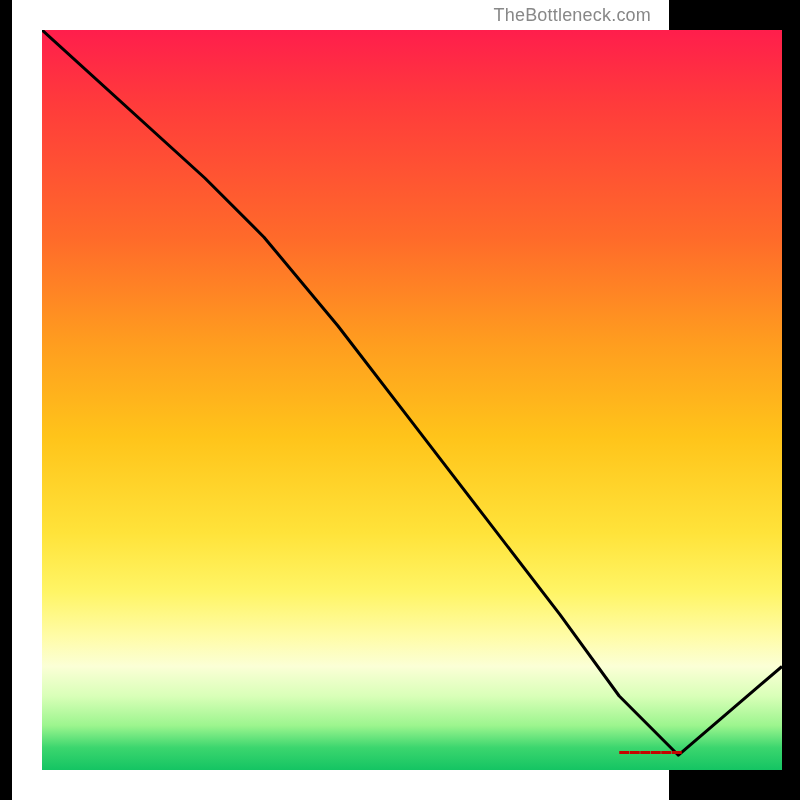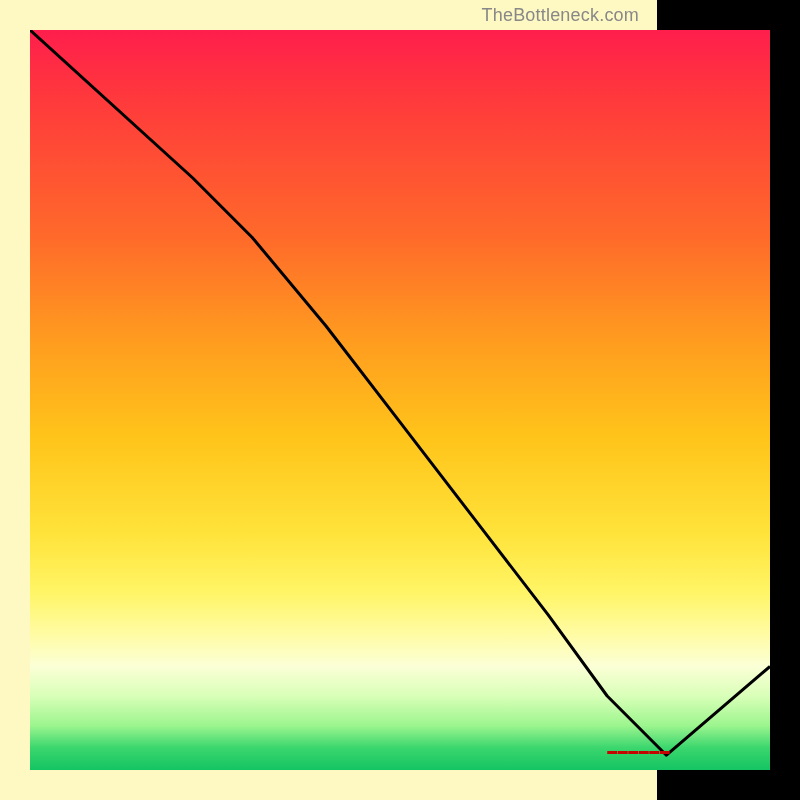--- a/index.html
+++ b/index.html
@@ -1,20 +1,20 @@
 <!DOCTYPE html>
 <html><head>
 <meta charset="utf-8">
 <style>
   * { margin: 0; padding: 0; box-sizing: border-box; }
   html, body { width: 800px; height: 800px; background: #000; overflow: hidden; }
   .frame {
     position: absolute;
-    left: 0; top: 0; width: 657px; height: 800px;
-    background: #fef9c3;
+    left: 12px; top: 0; width: 657px; height: 800px;
+    background: #ffffff;
   }
   .watermark {
     position: absolute;
     top: 6px; right: 18px;
     color: #888;
     font: 18px/1 Arial, Helvetica, sans-serif;
     letter-spacing: 0.2px;
   }
   .plot {
     position: absolute;

